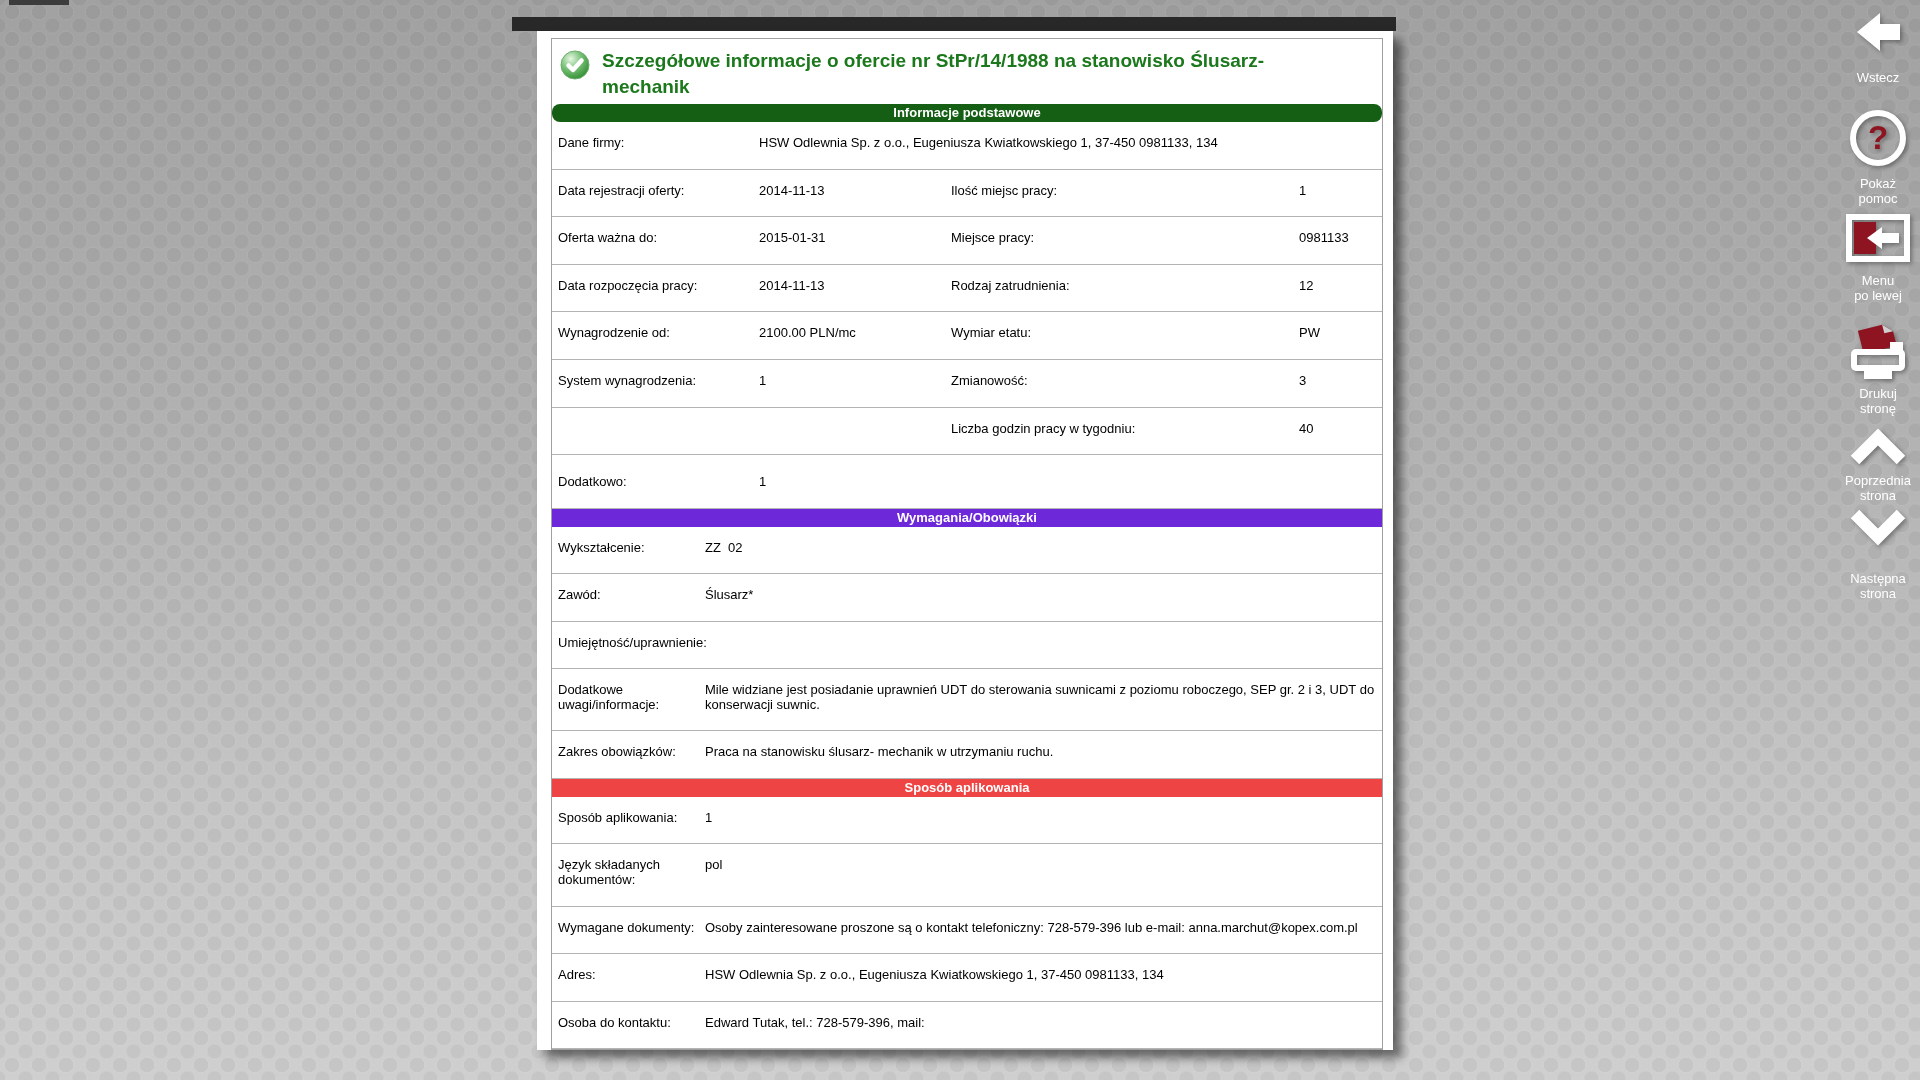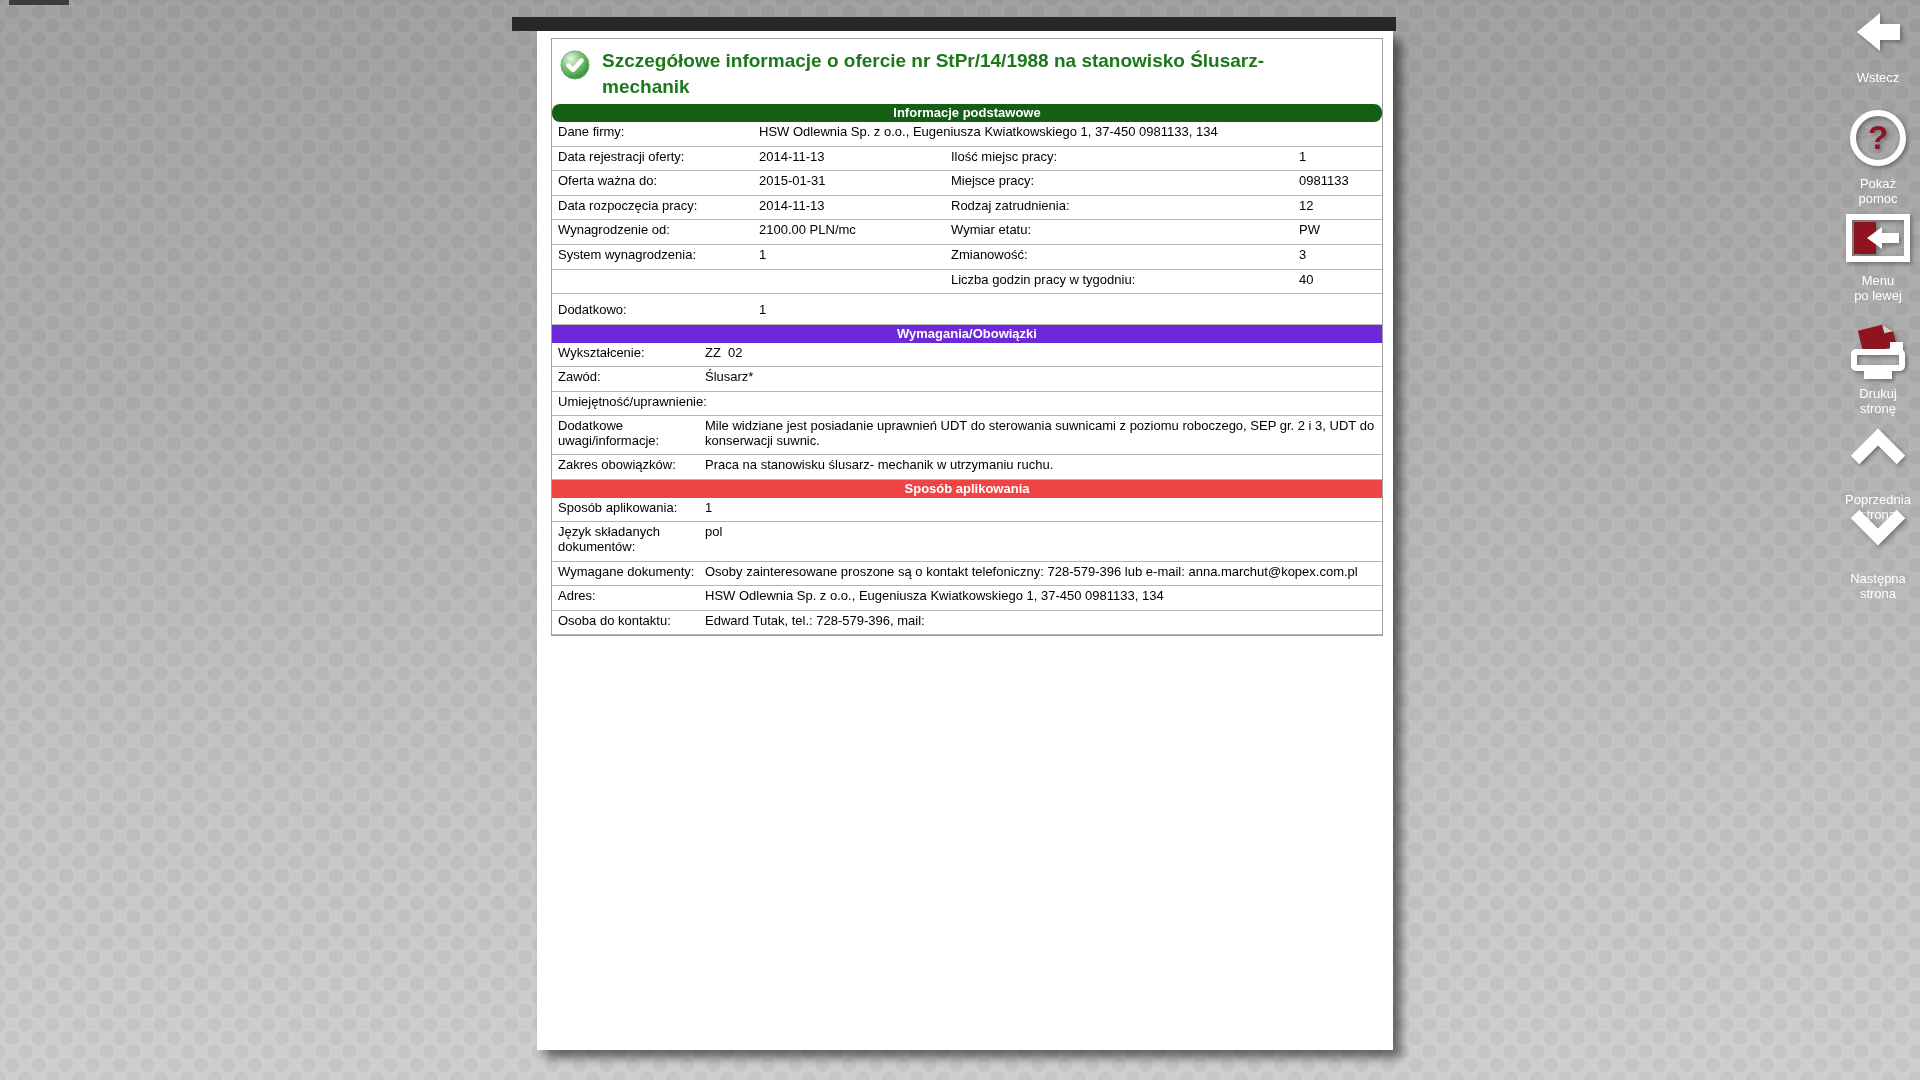--- a/index.html
+++ b/index.html
@@ -16,22 +16,22 @@
   .top-band{position:absolute;left:512px;top:17px;width:884px;height:14px;background:#282828;z-index:1;}
 
   
   .page{position:absolute;left:537px;top:31px;width:856px;height:1019px;background:#ffffff;
     box-shadow:8px 8px 9px rgba(0,0,0,0.5);z-index:2;}
   .doc{position:absolute;left:14px;top:7px;width:830px;border:1px solid #a0a0a0;background:#fff;}
   .titlebox{padding:9px 40px 5px 6px;overflow:hidden;}
   .check{float:left;width:30px;height:30px;margin:2px 12px 0 2px;}
   .page-title{margin:0;font-weight:bold;font-size:19px;line-height:1.35;color:#1c781c;}
   .secbar{height:18px;line-height:18px;text-align:center;color:#fff;font-weight:bold;font-size:13px;}
-  .r{display:flex;border-bottom:1px solid #b4b4b4;padding:3px 0 6px;min-height:14px;
-    font-size:13px;line-height:1.12;color:#000;}
+  .r{display:flex;border-bottom:1px solid #b4b4b4;padding:3px 0 18px;min-height:14px;
+    font-size:13px;line-height:1.12;color:#000;margin-top:11px;}
   .r.padtop{padding-top:9px;}
   .c1{width:207px;padding-left:6px;box-sizing:border-box;flex-shrink:0;}
   .c2{width:192px;flex-shrink:0;}
   .c3{width:348px;flex-shrink:0;}
   .c4{flex:1;}
   .cspan{flex:1;}
   .l{width:153px;padding-left:6px;box-sizing:border-box;flex-shrink:0;}
   .v{flex:1;padding-right:4px;}
   .r div{white-space:pre-wrap;}
 
@@ -226,21 +226,21 @@
   <span>stronę</span>
 </div>
 
 <div class="side-item" style="top:428px;">
   <span class="icon">
     <svg width="56" height="36" viewBox="0 0 56 36">
       <path d="M5 32 L28 9 L51 32" stroke="#ffffff" stroke-width="12" fill="none"></path>
     </svg>
   </span>
 </div>
-<div class="side-item side-label" style="top:493px;">
+<div class="side-item side-label" style="top:474px;">
   <span>Poprzednia</span>
   <span>strona</span>
 </div>
 
 <div class="side-item" style="top:510px;">
   <span class="icon">
     <svg width="56" height="36" viewBox="0 0 56 36">
       <path d="M5 4 L28 27 L51 4" stroke="#ffffff" stroke-width="12" fill="none"></path>
     </svg>
   </span>

